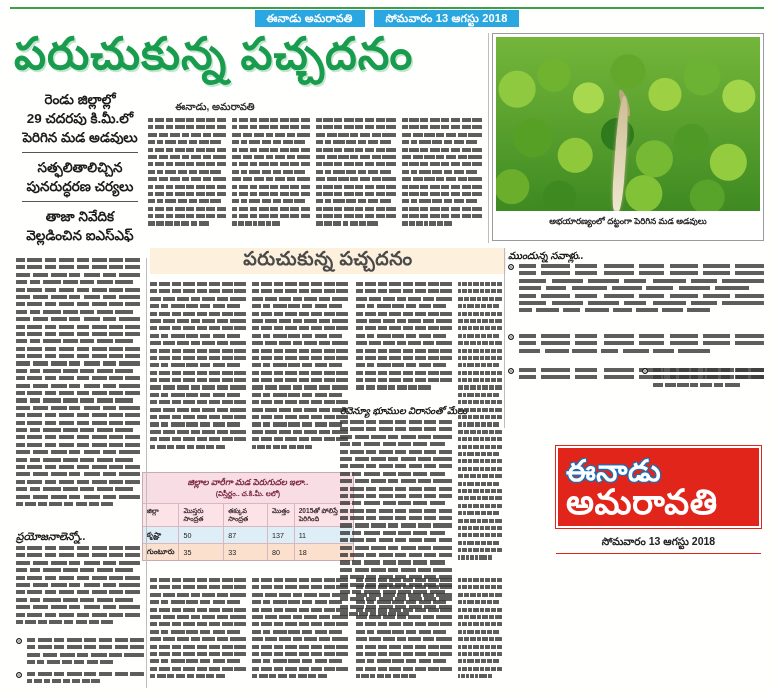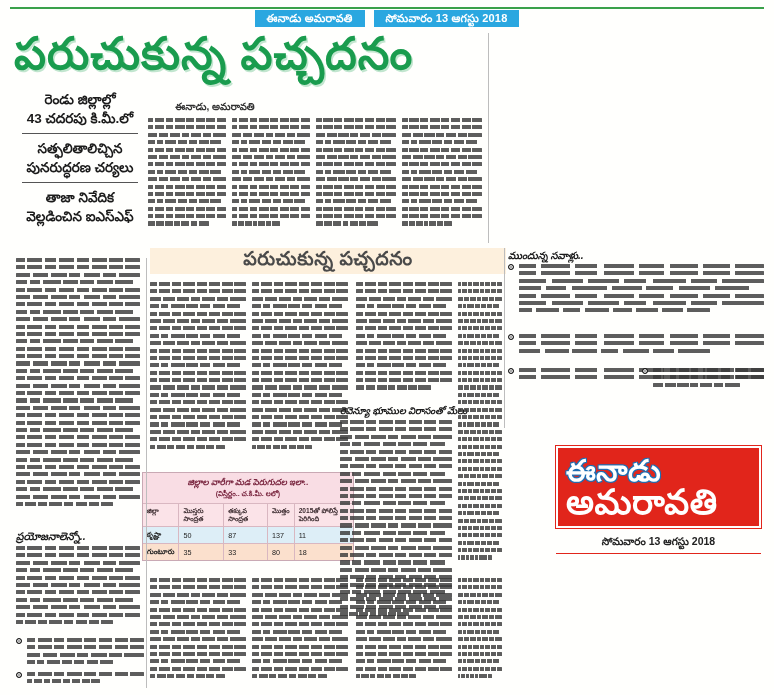--- a/index.html
+++ b/index.html
@@ -333,31 +333,41 @@
 
   <div class="badge-row">
     <div class="badge">ఈనాడు అమరావతి</div>
     <div class="badge">సోమవారం 13 ఆగస్టు 2018</div>
   </div>
 
   <div class="headline">పరుచుకున్న పచ్చదనం</div>
 
   <div class="kicker">
     <div class="k-line">రెండు జిల్లాల్లో</div>
-    <div class="k-line">43 చదరపు కి.మీ.లో</div>
+    <div class="k-line">29 చదరపు కి.మీ.లో</div>
+    <div class="k-line">పెరిగిన మడ అడవులు</div>
     <hr>
     <div class="k-line">సత్ఫలితాలిచ్చిన</div>
     <div class="k-line">పునరుద్ధరణ చర్యలు</div>
     <hr>
     <div class="k-line">తాజా నివేదిక</div>
     <div class="k-line">వెల్లడించిన ఐఎస్‌ఎఫ్</div>
   </div>
 
   <div class="byline">ఈనాడు, అమరావతి</div>
 
+  <div class="photo-box">
+    <div class="photo">
+      <div class="sky"></div>
+      <div class="canopy"></div>
+      <div class="creek2"></div>
+      <div class="creek"></div>
+    </div>
+    <div class="caption">అభయారణ్యంలో దట్టంగా పెరిగిన మడ అడవులు</div>
+  </div>
 
   <div class="col-text faux" style="left:148px; top:118px; width:78px;">
     <div class="ln"></div>
       <div class="ln"></div>
       <div class="ln"></div>
       <div class="ln"></div>
     <div class="ln"></div>
       <div class="ln"></div>
       <div class="ln"></div>
       <div class="ln"></div>

